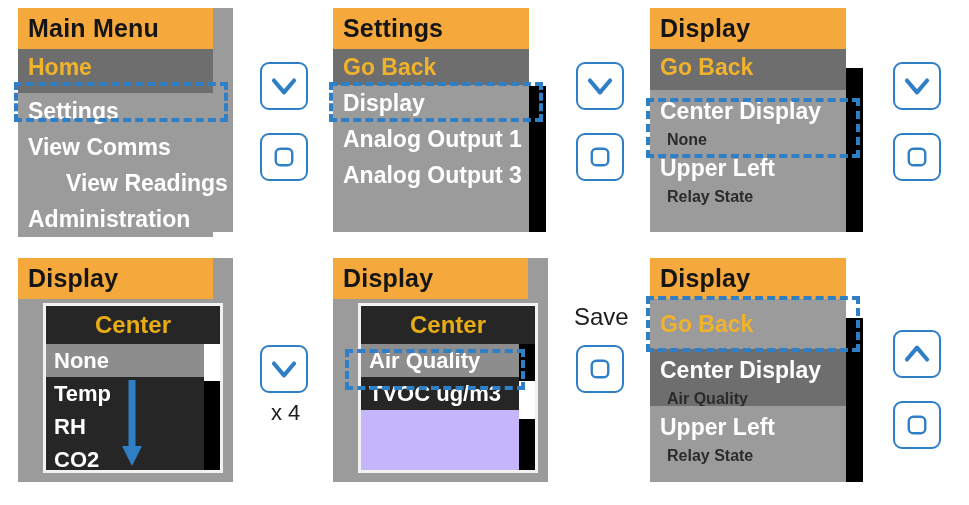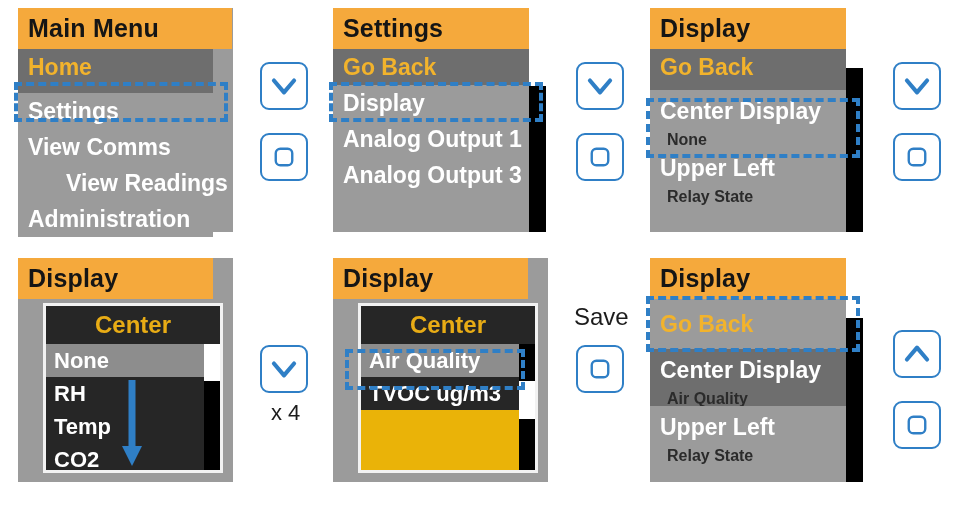--- a/index.html
+++ b/index.html
@@ -81,21 +81,21 @@
   .sel{
     position:absolute;
     border:4px dashed #2f7fc6;
     box-sizing:border-box;
     pointer-events:none;
   }
 
   
   .popup{
     position:absolute;
-    background:#eab308;
+    background:#c4b5fd;
     border:3px solid #f2f2f2;
     box-sizing:border-box;
     overflow:hidden;
   }
   .popup-hdr{
     height:38px;
     line-height:38px;
     text-align:center;
     color:#e8ac15;
     font-size:24px;
@@ -143,21 +143,21 @@
   }
 
   
   .downarrow{position:absolute;}
 </style>
 </head>
 <body>
 
 <div class="screen" style="left:18px;top:8px;width:215px;height:224px;">
   <div class="screen-body"></div>
-  <div class="hdr" style="width:214px;">Main Menu</div>
+  <div class="hdr" style="width:195px;">Main Menu</div>
   <div class="rows" style="width:195px;">
     <div class="row dark" style="height:44px;width:195px;">
       <span class="row-title gold">Home</span>
     </div>
     <div class="row light" style="height:36px;width:195px;">
       <span class="row-title">Settings</span>
     </div>
     <div class="row light" style="height:36px;width:195px;">
       <span class="row-title">View Comms</span>
     </div>
@@ -245,22 +245,22 @@
     <rect x="15" y="15" width="18" height="18" rx="5" ry="5" fill="none" stroke="#2f7fc6" stroke-width="2.6"></rect>
   </svg>
 </div>
 
 <div class="screen" style="left:18px;top:258px;width:215px;height:224px;">
   <div class="screen-body"></div>
   <div class="hdr" style="width:195px;">Display</div>
   <div class="popup" style="left:25px;top:45px;width:180px;height:170px;">
     <div class="popup-hdr">Center</div>
     <div class="popup-row hl">None</div>
+    <div class="popup-row">Temp</div>
     <div class="popup-row">RH</div>
-    <div class="popup-row">Temp</div>
     <div class="popup-row">CO2</div>
     <div class="popup-sbar">
       <div class="thumb" style="top:0;height:37px;"></div>
     </div>
   </div>
   <svg class="downarrow" style="left:101px;top:122px;" width="26" height="88" viewBox="0 0 26 88">
     <path d="M13 0 L13 68" stroke="#2f7fc6" stroke-width="7" fill="none"></path>
     <path d="M3 66 L13 86 L23 66 Z" fill="#2f7fc6"></path>
   </svg>
 </div>

